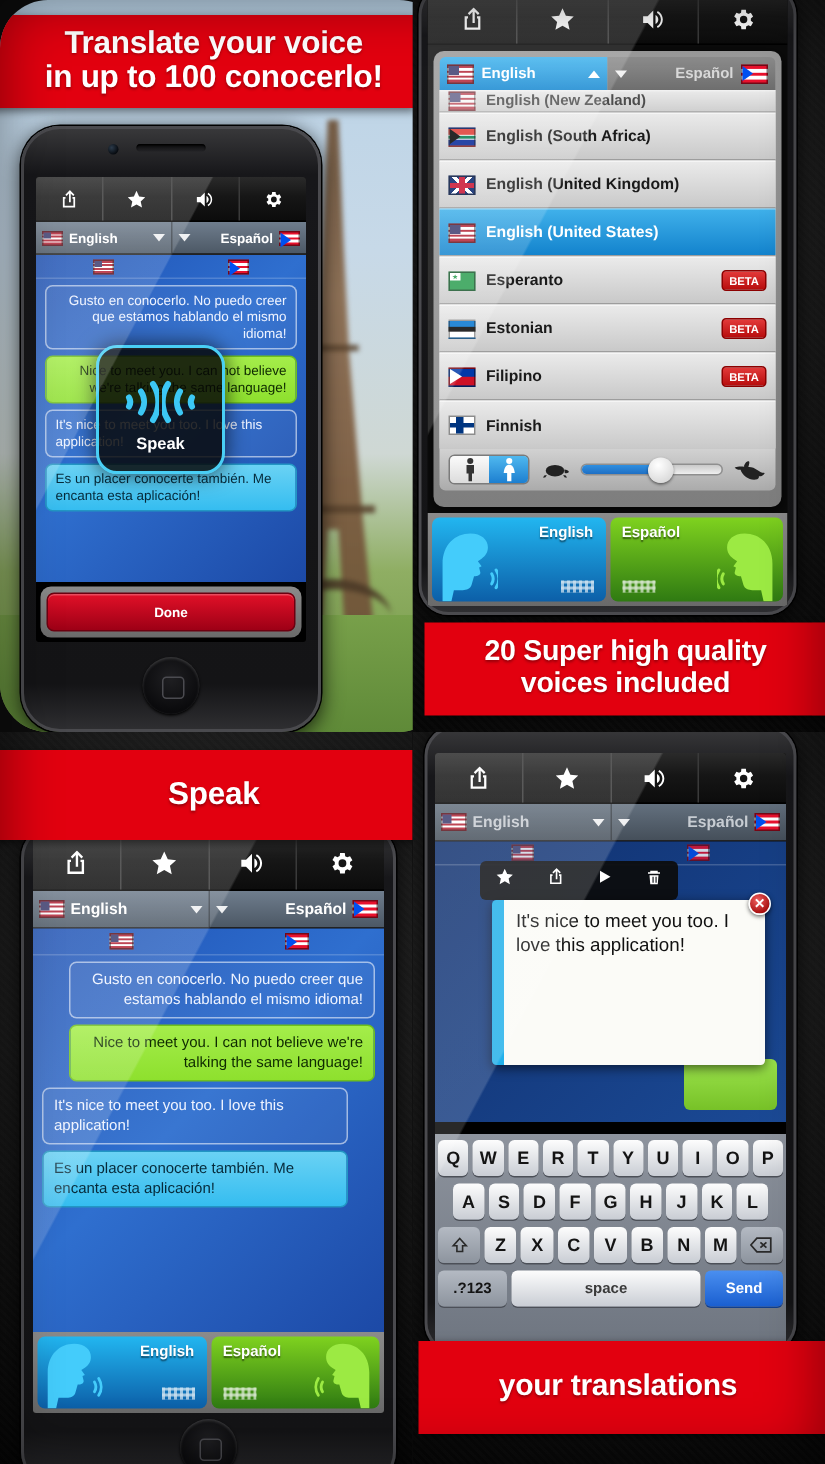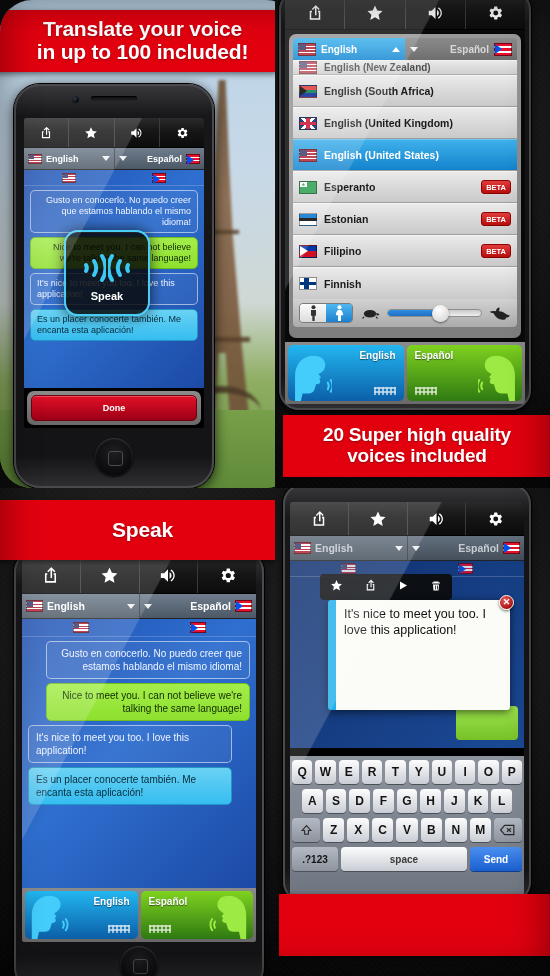--- a/index.html
+++ b/index.html
@@ -443,21 +443,21 @@
         </div>
 
         <div class="glass"></div>
       </div>
       <div class="home-btn" style="bottom:12px;"></div>
     </div>
 
     <div class="ribbon notch-left" style="left:-8px; top:10px; width:285px; height:62px; font-size:21px;">
       <div class="txt" style="padding-left:26px;">
         <div>Translate your voice</div>
-        <div>in up to 100 included!</div>
+        <div>in up to 100 conocerlo!</div>
       </div>
     </div>
   </div>
 
   <div class="quad" id="q-tr">
     <div class="felt"></div>
 
     <div class="device" style="left:4px; top:-10px; width:252px; height:420px; border-radius:20px;">
       <div class="screen" style="left:6px; top:6px; right:6px; bottom:6px; border-radius:2px; background:#0c0c0c;">
 
@@ -829,18 +829,19 @@
             <div class="key send">Send</div>
           </div>
         </div>
 
         <div class="glass"></div>
       </div>
     </div>
 
     <div class="ribbon notch-right" style="left:4px; top:406px; width:276px; height:62px; font-size:20px;">
       <div class="txt" style="padding-right:20px;">
+        <div>your translations</div>
       </div>
     </div>
   </div>
 
   <div class="vignette"></div>
 </div>
 
 </body></html>

